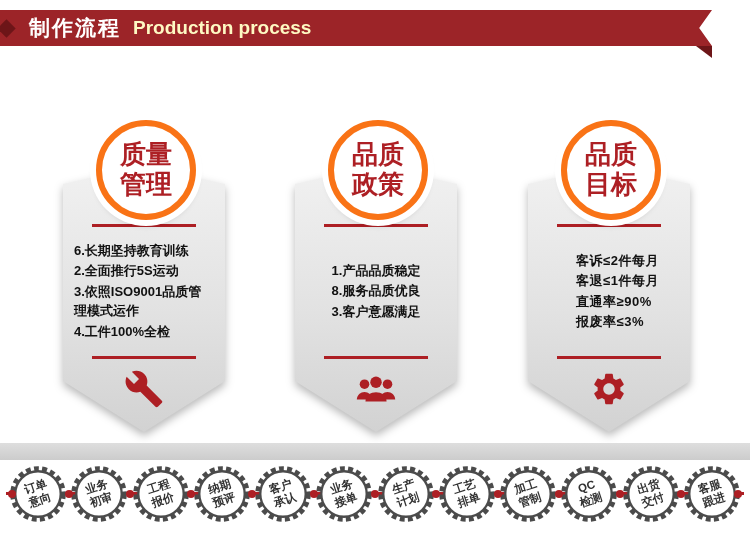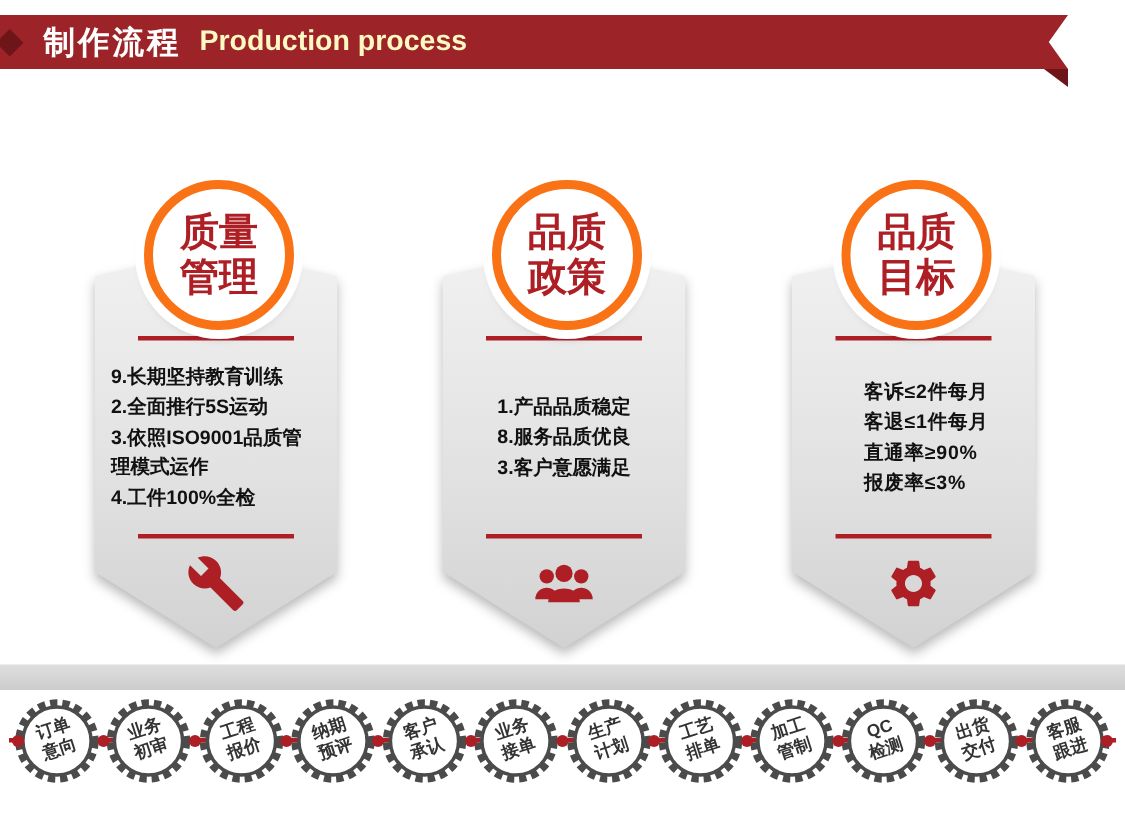--- a/index.html
+++ b/index.html
@@ -73,21 +73,21 @@
     <div class="ribbon-wrap">
         <div class="ribbon"></div>
       </div>
     <div class="circle">
       <span class="circle-text">质量
 管理</span>
     </div>
     <div class="divider d1"></div>
     <div class="panel-list">
         <div class="panel-list-inner">
-          <div class="panel-list-item">9.长期坚持教育训练</div>
+          <div class="panel-list-item">6.长期坚持教育训练</div>
           <div class="panel-list-item">2.全面推行5S运动</div>
           <div class="panel-list-item">3.依照ISO9001品质管理模式运作</div>
           <div class="panel-list-item">4.工件100%全检</div>
         </div>
       </div>
     <div class="divider d2"></div>
     <div class="panel-icon">
       <svg viewBox="0 0 24 24" width="40" height="40">
           <path fill="#ad1f24" d="M22.7 19l-9.1-9.1c.9-2.3.4-5-1.5-6.9-2-2-5-2.4-7.4-1.3L9 6 6 9 1.6 4.7C.4 7.1.9 10.1 2.9 12.1c1.9 1.9 4.6 2.4 6.9 1.5l9.1 9.1c.4.4 1 .4 1.4 0l2.3-2.3c.5-.4.5-1.1.1-1.4z"></path>
         </svg>

